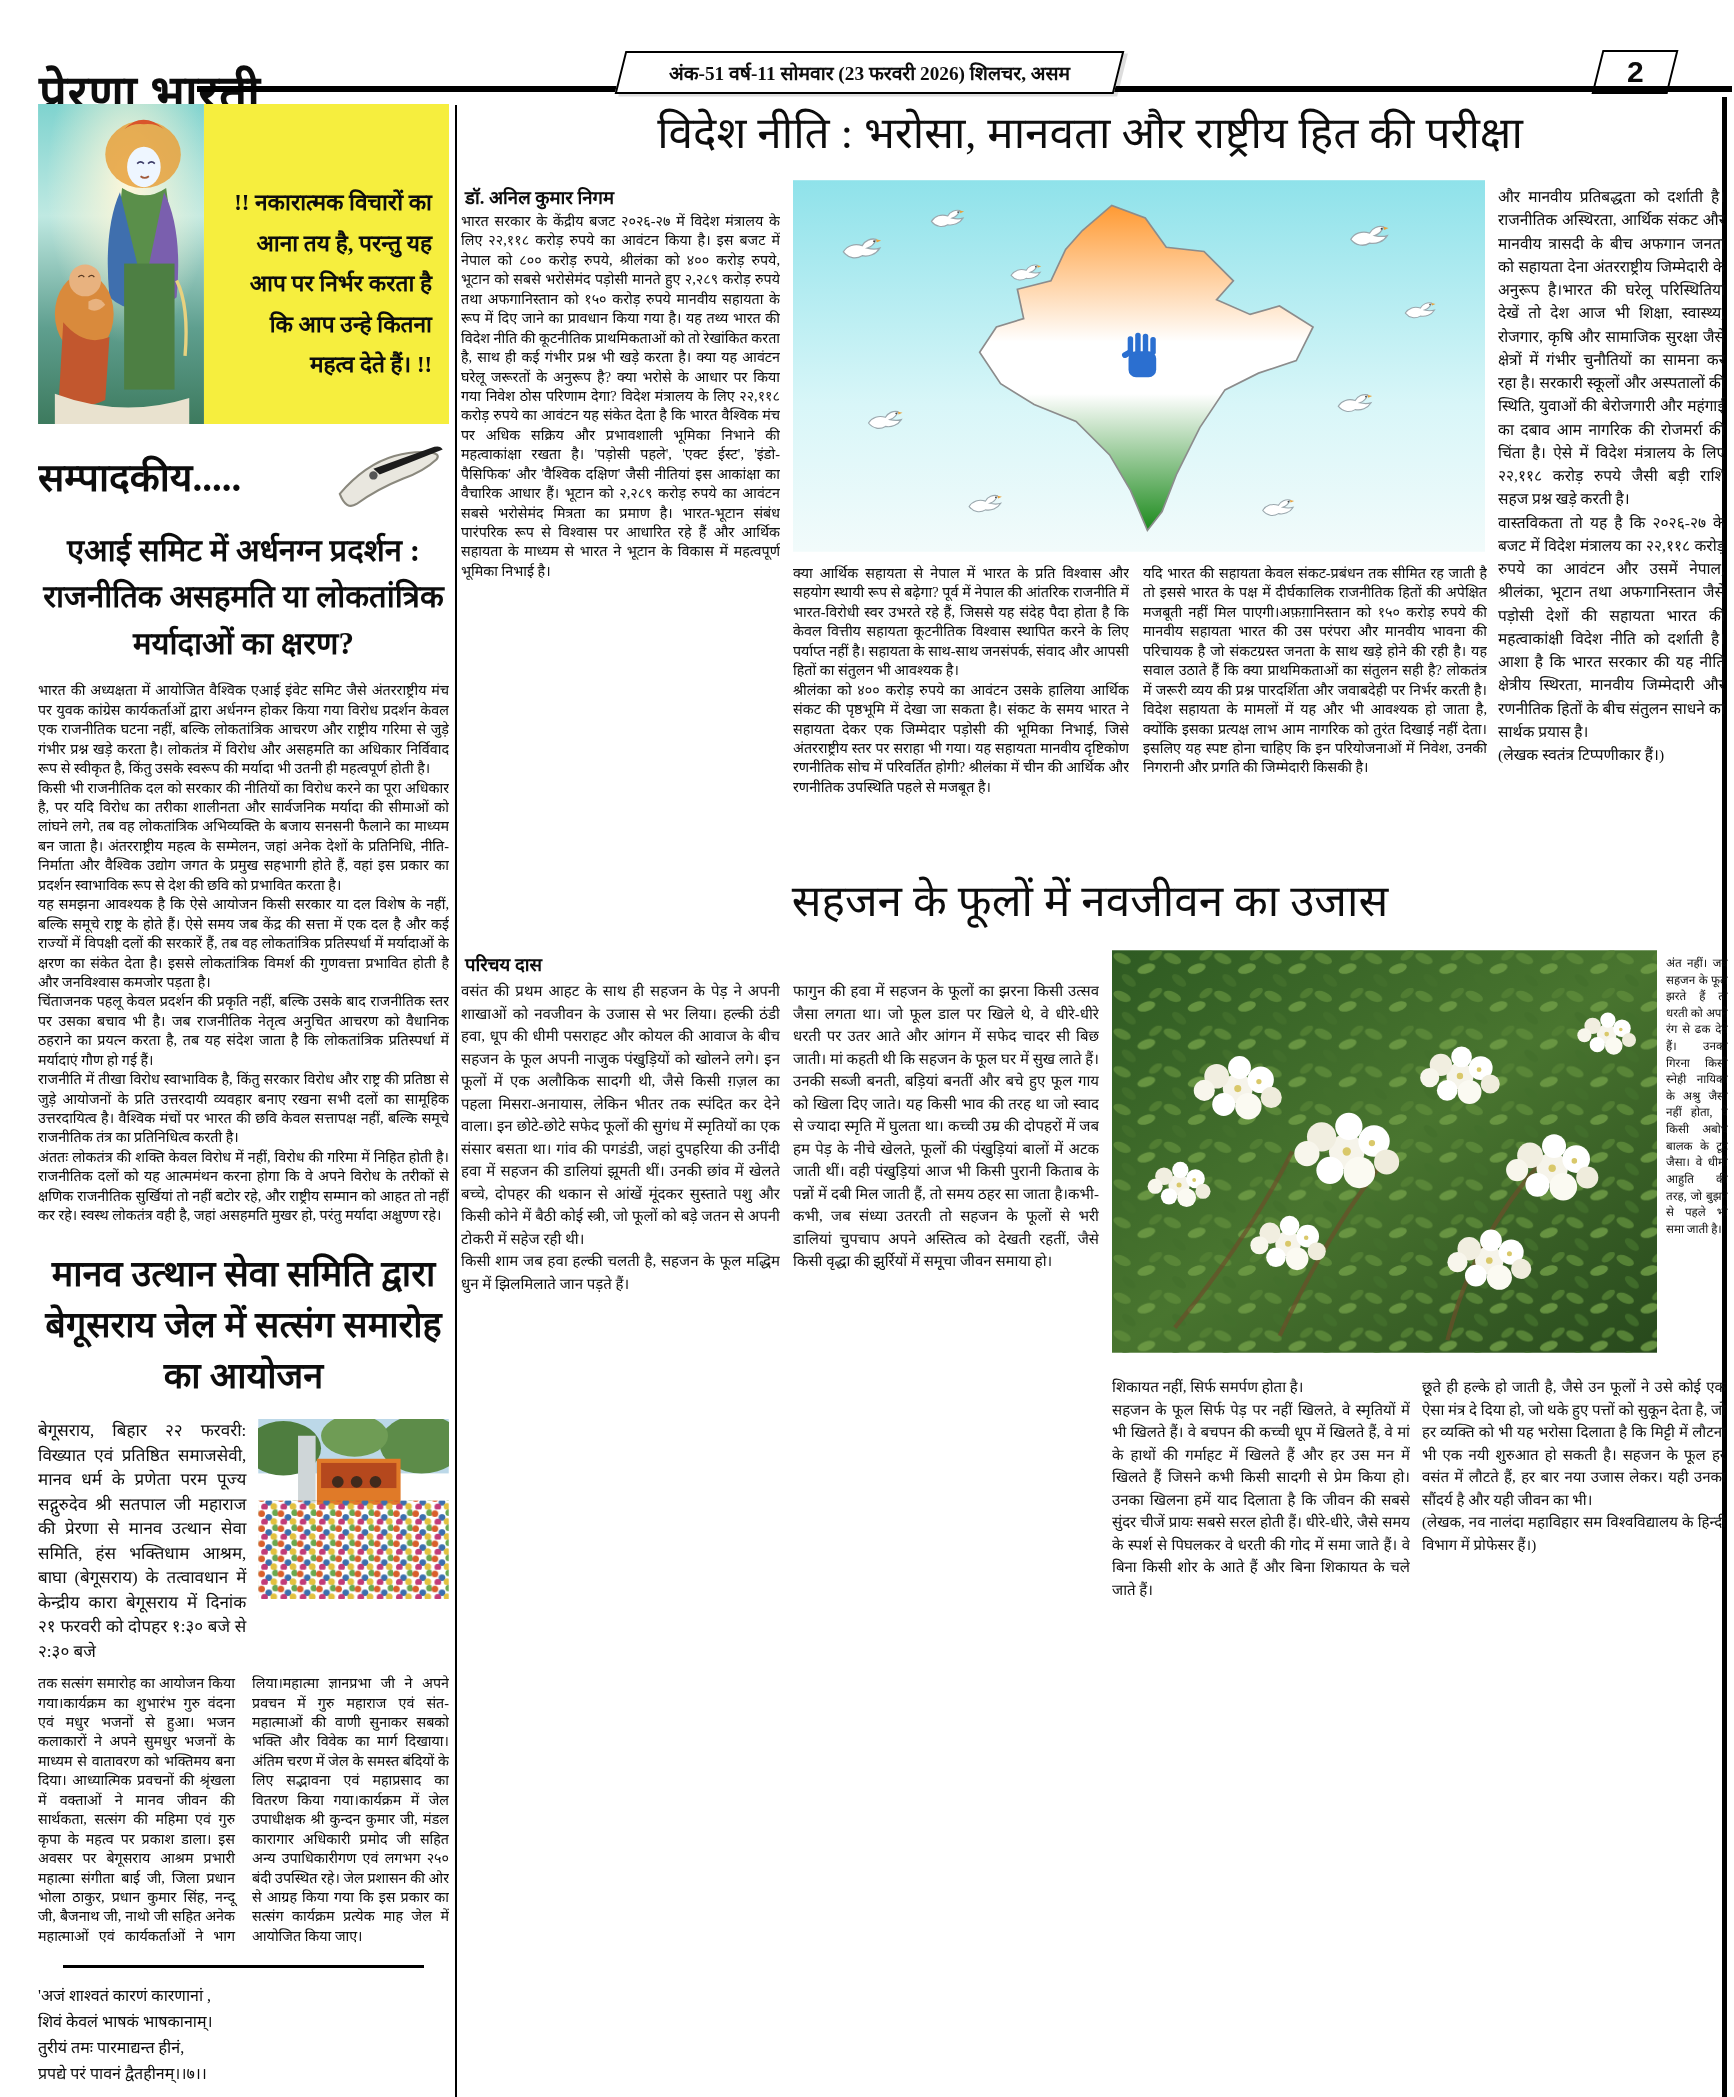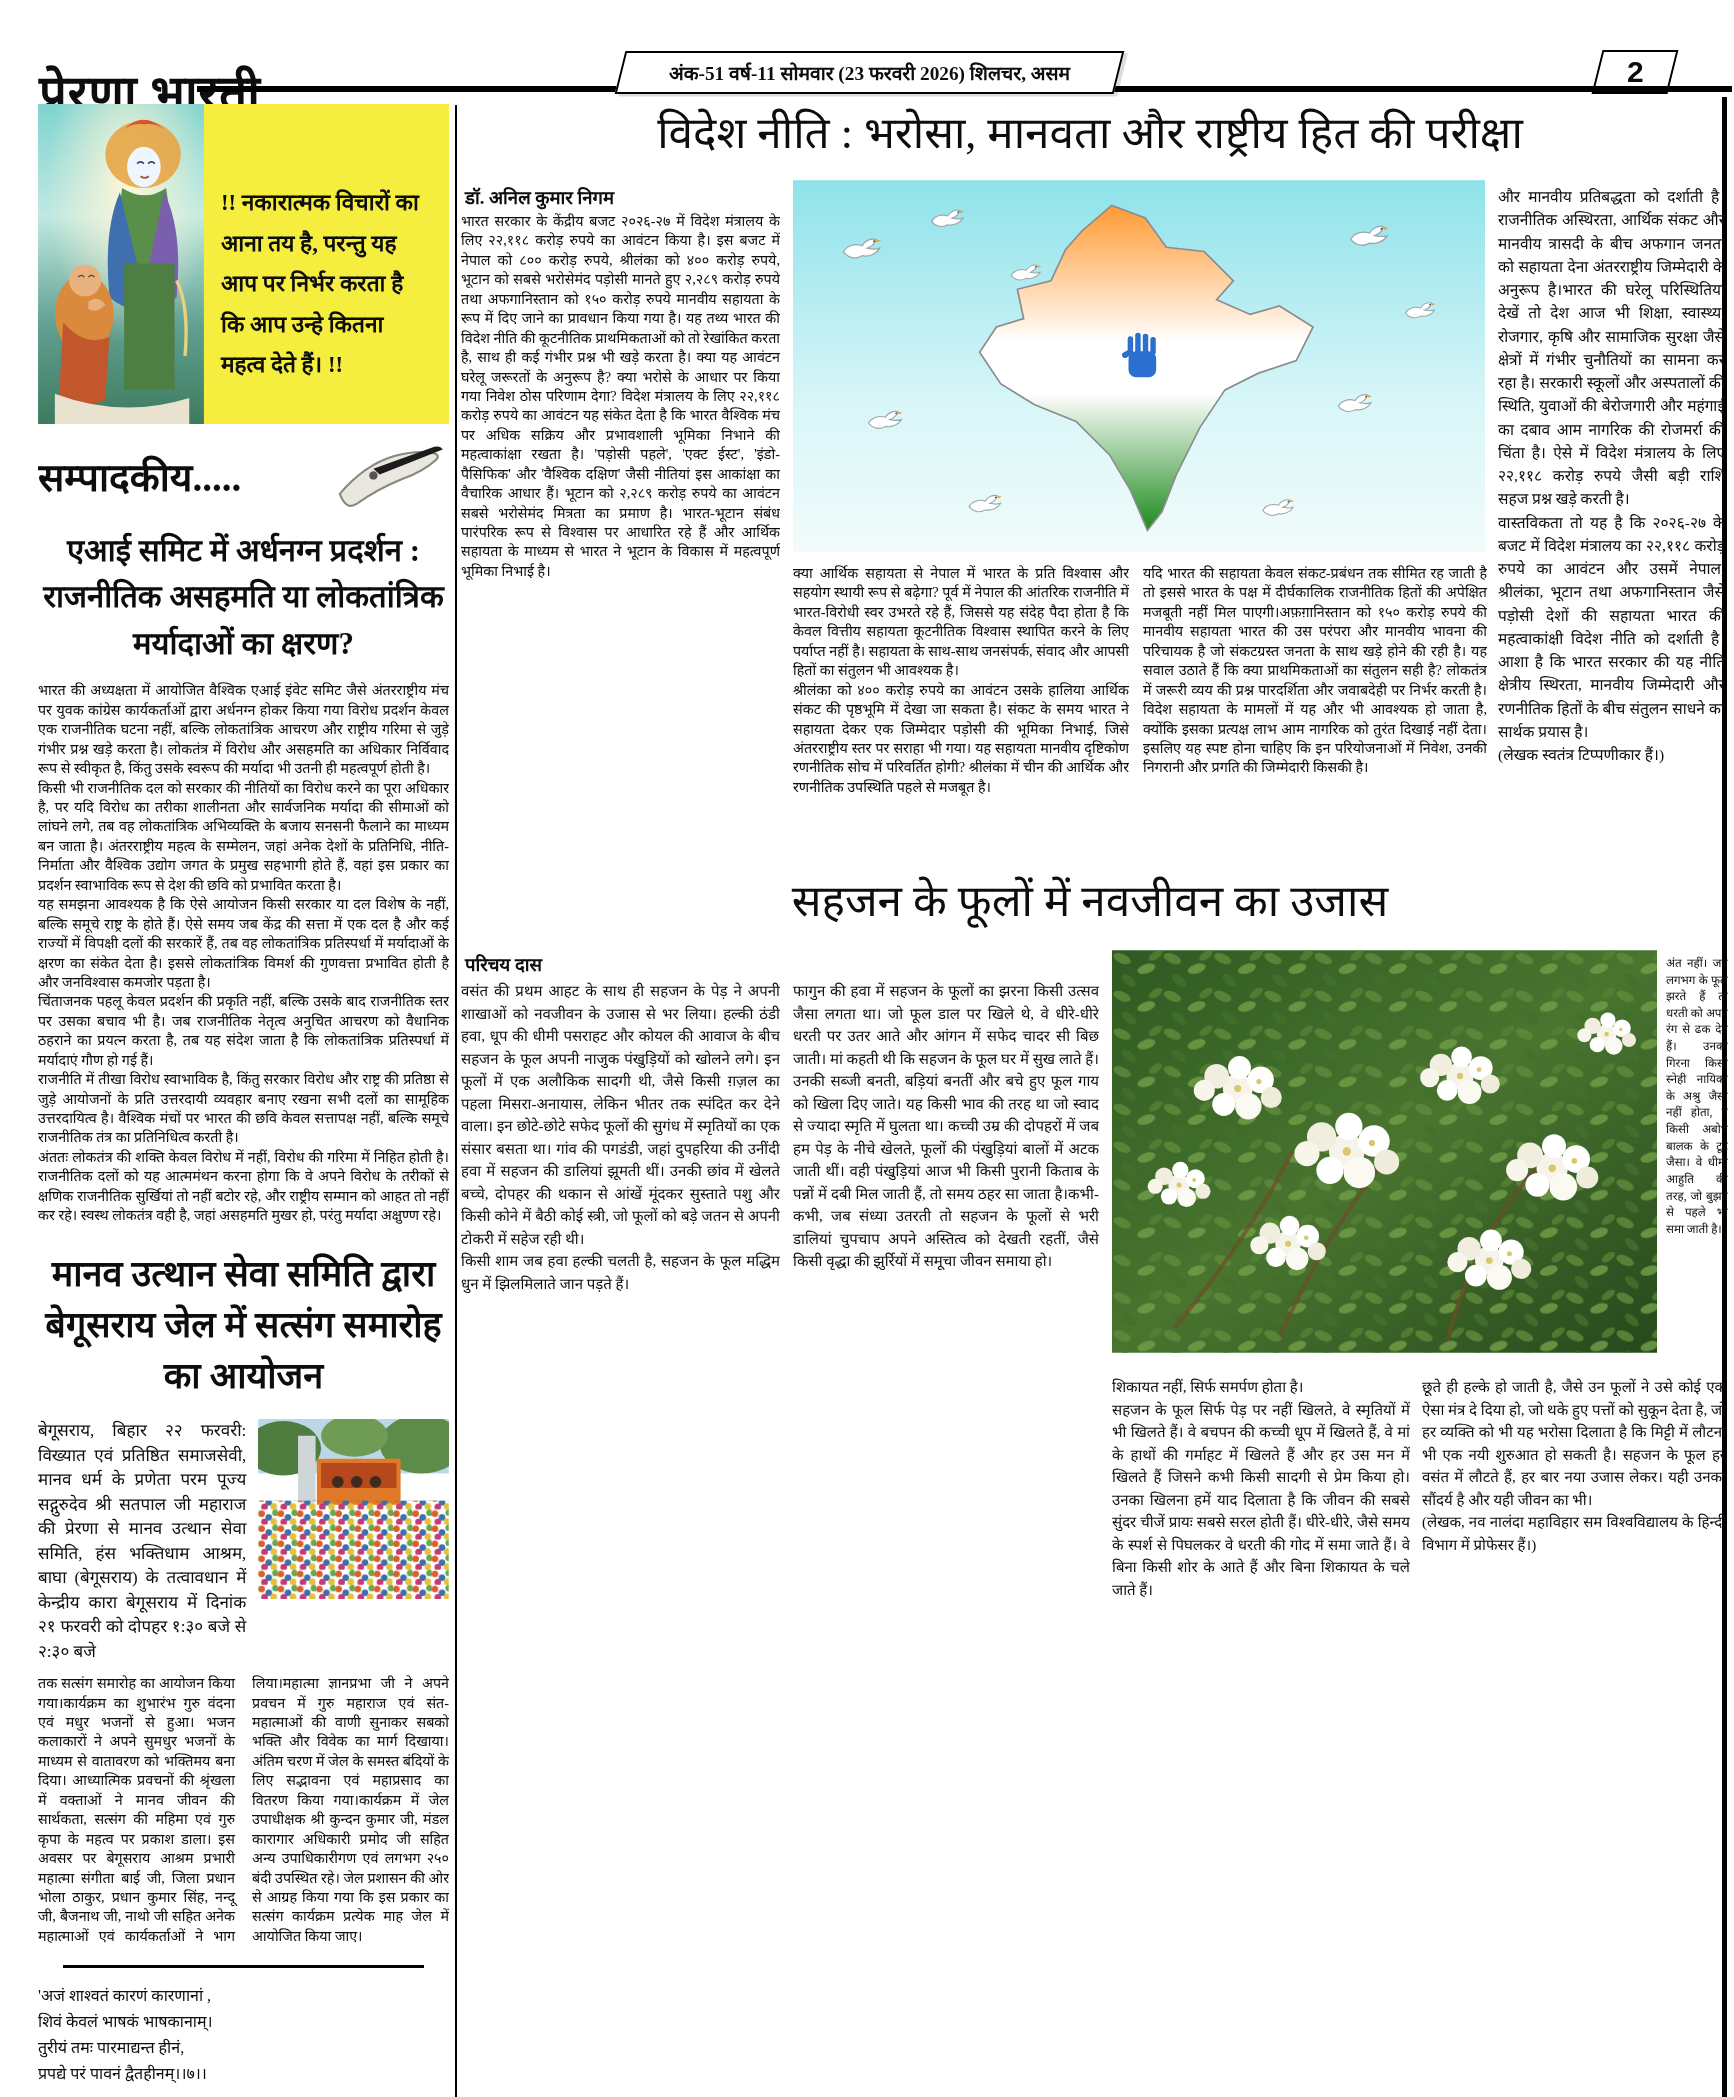--- a/index.html
+++ b/index.html
@@ -8,21 +8,21 @@
   .abs{position:absolute;}
   .just{text-align:justify;white-space:pre-line;}
   .masthead{font-size:49px;font-weight:700;letter-spacing:0.8px;}
   .issuebox{border:2.5px solid #000;transform:skewX(-14deg);background:#fff;
             display:flex;align-items:center;justify-content:center;box-shadow:4.2px 2.5px 0 #00000022;}
   .issuebox .inner{transform:skewX(14deg);font-weight:700;font-size:19.3px;white-space:nowrap;}
   .pagebox{border:2.5px solid #000;transform:skewX(-14deg);display:flex;align-items:center;justify-content:center;}
   .pagebox .inner{transform:skewX(14deg);font-weight:700;font-size:30px;font-family:"Liberation Sans",sans-serif;}
   .rule{background:#000;}
   .quotebox{background:#f6ee3e;padding:19.3px 17px;display:flex;align-items:center;}
-  .quotebox .qt{font-size:22.7px;font-weight:700;line-height:1.78;text-align:left;margin-top:41px;}
+  .quotebox .qt{font-size:22.7px;font-weight:700;line-height:1.78;text-align:right;margin-top:41px;}
   .edlabel{font-size:39px;font-weight:700;}
   .edheadline{font-size:31px;font-weight:700;text-align:center;line-height:1.5;}
   .bodytxt{font-size:14.3px;line-height:1.36;}
   .headline-xl{font-size:44px;font-weight:400;text-align:center;line-height:1.2;}
   .headline-l{font-size:36px;font-weight:700;text-align:center;line-height:1.42;}
   .byline{font-size:18.5px;font-weight:700;}
   .colblock{overflow:hidden;}
   .shloka{font-size:16px;line-height:1.62;}
   .imgframe{display:block;}
   .satsang-lead{display:flex;gap:11.7px;}
@@ -236,21 +236,21 @@
     <use href="#cluster" transform="translate(300,330) scale(2.1)"></use>
     <use href="#cluster" transform="translate(560,480) scale(2.5)"></use>
     <use href="#cluster" transform="translate(830,300) scale(1.9)"></use>
     <use href="#cluster" transform="translate(1050,520) scale(2.2)"></use>
     <use href="#cluster" transform="translate(420,700) scale(1.8)"></use>
     <use href="#cluster" transform="translate(900,740) scale(2.0)"></use>
     <use href="#cluster" transform="translate(160,560) scale(1.5)"></use>
     <use href="#cluster" transform="translate(1180,200) scale(1.4)"></use>
   </svg>
 
-  <div class="abs colblock just" style="left:1666px;top:956px;width:62px;height:396px;font-size:11.7px;line-height:1.42;">अंत नहीं। जब लगभग के फूल झरते हैं तो धरती को अपने रंग से ढक देते हैं। उनका गिरना किसी स्नेही नायिका के अश्रु जैसा नहीं होता, वे किसी अबोध बालक के टूटे जैसा। वे धीमी आहुति की तरह, जो बुझने से पहले भी समा जाती है।</div>
+  <div class="abs colblock just" style="left:1666px;top:956px;width:62px;height:396px;font-size:11.7px;line-height:1.42;">अंत नहीं। जब सहजन के फूल झरते हैं तो धरती को अपने रंग से ढक देते हैं। उनका गिरना किसी स्नेही नायिका के अश्रु जैसा नहीं होता, वे किसी अबोध बालक के टूटे जैसा। वे धीमी आहुति की तरह, जो बुझने से पहले भी समा जाती है।</div>
   <div class="abs colblock bodytxt just" style="left:461px;top:980px;width:319px;height:1074px;font-size:15px;line-height:1.5;">वसंत की प्रथम आहट के साथ ही सहजन के पेड़ ने अपनी शाखाओं को नवजीवन के उजास से भर लिया। हल्की ठंडी हवा, धूप की धीमी पसराहट और कोयल की आवाज के बीच सहजन के फूल अपनी नाजुक पंखुड़ियों को खोलने लगे। इन फूलों में एक अलौकिक सादगी थी, जैसे किसी ग़ज़ल का पहला मिसरा-अनायास, लेकिन भीतर तक स्पंदित कर देने वाला। इन छोटे-छोटे सफेद फूलों की सुगंध में स्मृतियों का एक संसार बसता था। गांव की पगडंडी, जहां दुपहरिया की उनींदी हवा में सहजन की डालियां झूमती थीं। उनकी छांव में खेलते बच्चे, दोपहर की थकान से आंखें मूंदकर सुस्ताते पशु और किसी कोने में बैठी कोई स्त्री, जो फूलों को बड़े जतन से अपनी टोकरी में सहेज रही थी।
 किसी शाम जब हवा हल्की चलती है, सहजन के फूल मद्धिम धुन में झिलमिलाते जान पड़ते हैं।</div>
   <div class="abs colblock bodytxt just" style="left:793px;top:980px;width:306px;height:1074px;font-size:15px;line-height:1.5;">फागुन की हवा में सहजन के फूलों का झरना किसी उत्सव जैसा लगता था। जो फूल डाल पर खिले थे, वे धीरे-धीरे धरती पर उतर आते और आंगन में सफेद चादर सी बिछ जाती। मां कहती थी कि सहजन के फूल घर में सुख लाते हैं। उनकी सब्जी बनती, बड़ियां बनतीं और बचे हुए फूल गाय को खिला दिए जाते। यह किसी भाव की तरह था जो स्वाद से ज्यादा स्मृति में घुलता था। कच्ची उम्र की दोपहरों में जब हम पेड़ के नीचे खेलते, फूलों की पंखुड़ियां बालों में अटक जाती थीं। वही पंखुड़ियां आज भी किसी पुरानी किताब के पन्नों में दबी मिल जाती हैं, तो समय ठहर सा जाता है।कभी-कभी, जब संध्या उतरती तो सहजन के फूलों से भरी डालियां चुपचाप अपने अस्तित्व को देखती रहतीं, जैसे किसी वृद्धा की झुर्रियों में समूचा जीवन समाया हो।</div>
   <div class="abs colblock bodytxt just" style="left:1112px;top:1376px;width:298px;height:678px;font-size:15px;line-height:1.5;">शिकायत नहीं, सिर्फ समर्पण होता है।
 सहजन के फूल सिर्फ पेड़ पर नहीं खिलते, वे स्मृतियों में भी खिलते हैं। वे बचपन की कच्ची धूप में खिलते हैं, वे मां के हाथों की गर्माहट में खिलते हैं और हर उस मन में खिलते हैं जिसने कभी किसी सादगी से प्रेम किया हो। उनका खिलना हमें याद दिलाता है कि जीवन की सबसे सुंदर चीजें प्रायः सबसे सरल होती हैं। धीरे-धीरे, जैसे समय के स्पर्श से पिघलकर वे धरती की गोद में समा जाते हैं। वे बिना किसी शोर के आते हैं और बिना शिकायत के चले जाते हैं।</div>
   <div class="abs colblock bodytxt just" style="left:1422px;top:1376px;width:304px;height:678px;font-size:15px;line-height:1.5;">छूते ही हल्के हो जाती है, जैसे उन फूलों ने उसे कोई एक ऐसा मंत्र दे दिया हो, जो थके हुए पत्तों को सुकून देता है, जो हर व्यक्ति को भी यह भरोसा दिलाता है कि मिट्टी में लौटना भी एक नयी शुरुआत हो सकती है। सहजन के फूल हर वसंत में लौटते हैं, हर बार नया उजास लेकर। यही उनका सौंदर्य है और यही जीवन का भी।
 (लेखक, नव नालंदा महाविहार सम विश्वविद्यालय के हिन्दी विभाग में प्रोफेसर हैं।)</div>
 
 </div>
 

